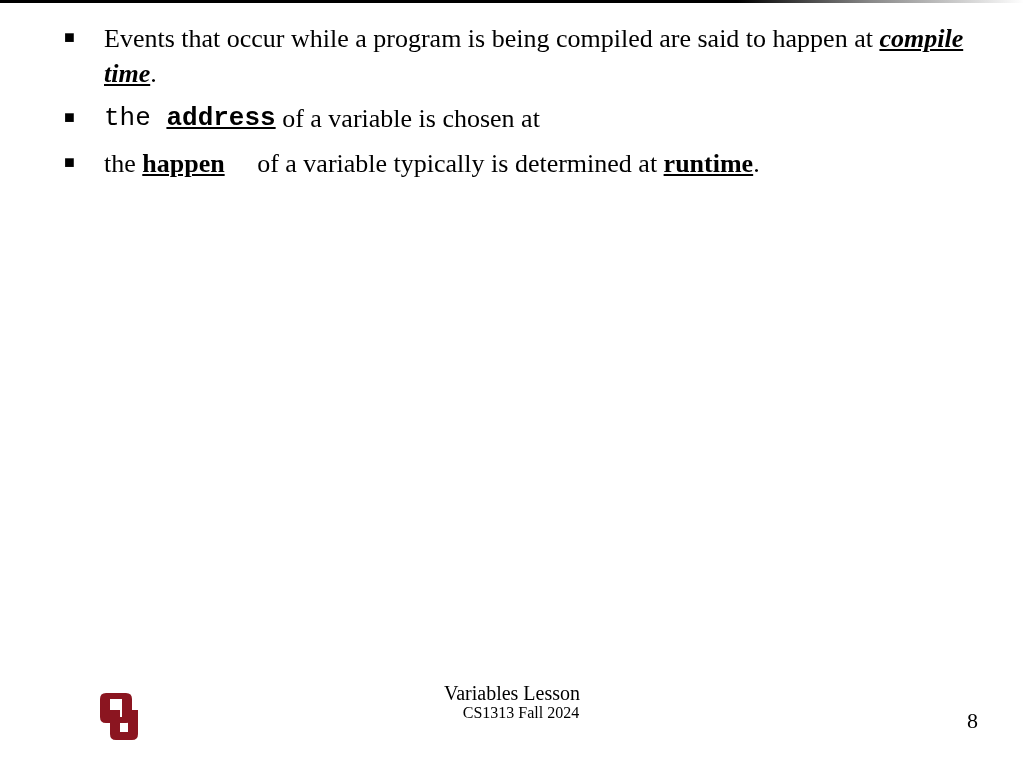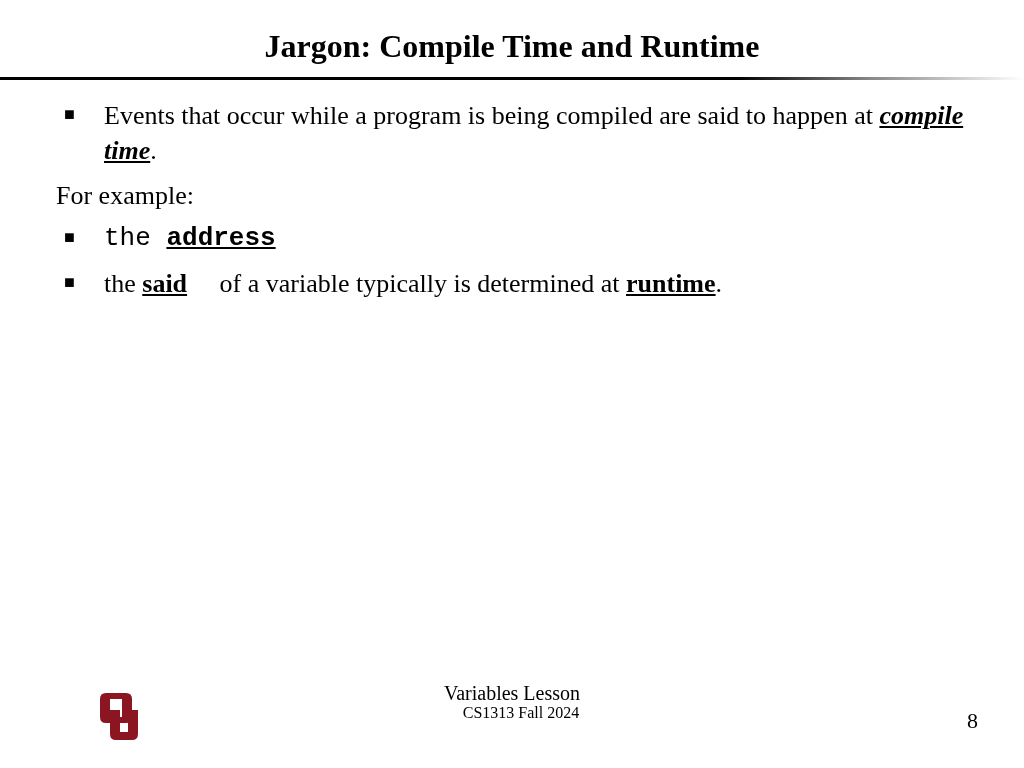--- a/index.html
+++ b/index.html
@@ -24,40 +24,39 @@
   .footer .course { font-size: 16px; margin-left: 18px; }
   .footer .page { position: absolute; right: 46px; bottom: 8px; font-size: 22px; }
   .logo { position: absolute; left: 100px; bottom: 0; }
   .logo svg { display: block; }
 </style>
 </head>
 <body>
 
 <div class="slide">
 
-  <div class="title">Jargon: Compile Time and Runtime</div>
   <div class="rule"></div>
 
   <div class="content">
     <ul class="sq">
       <li>
         <span>Events that occur while a program is being compiled are said to happen at </span><span class="b i u">compile time</span><span>.</span>
       </li>
     </ul>
 
-    <div class="para">For example:</div>
 
     <ul class="sq">
       <li>
         <div class="row">
           <span class="lead"><span>the </span><span class="b u">address</span></span>
+          <span class="fill" style="white-space:pre;"> of a variable is chosen at </span>
         </div>
       </li>
       <li>
-        <span>the </span><span class="b u">said</span><span style="white-space:pre;text-align:center;">     of a variable typically is determined at </span><span class="b u">runtime</span><span>.</span>
+        <span>the </span><span class="b u">happen</span><span style="white-space:pre;text-align:center;">     of a variable typically is determined at </span><span class="b u">runtime</span><span>.</span>
       </li>
     </ul>
   </div>
 
   <div class="footer">
     <div class="logo" aria-label="OU">
       <svg width="42" height="52" viewBox="0 0 42 52" aria-hidden="true">
         <g fill="#8b1520" stroke="#8b1520" stroke-width="0">
 
           <path d="M6 3 h20 q6 0 6 6 v18 q0 6 -6 6 h-20 q-6 0 -6 -6 v-18 q0 -6 6 -6 z M10 9 v18 h12 v-18 z"></path>

